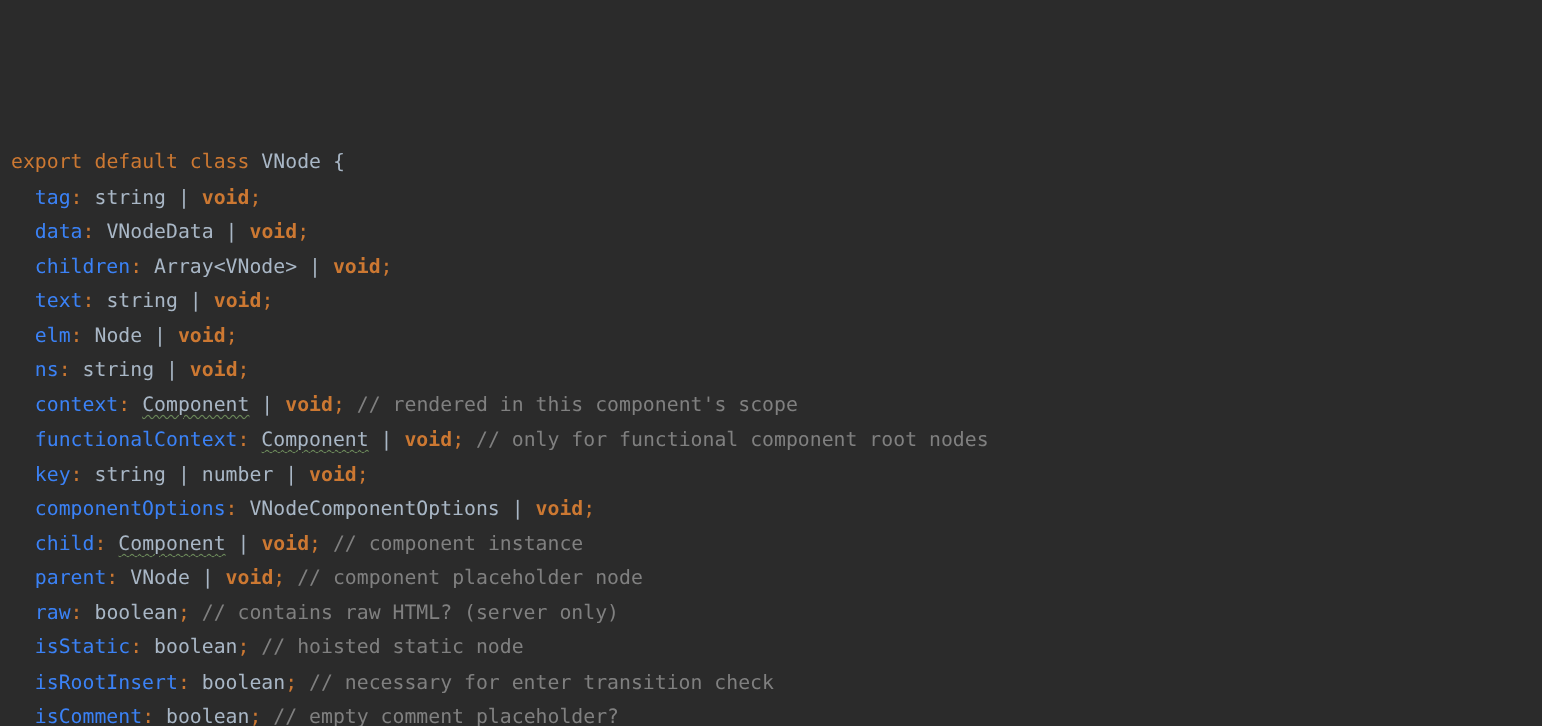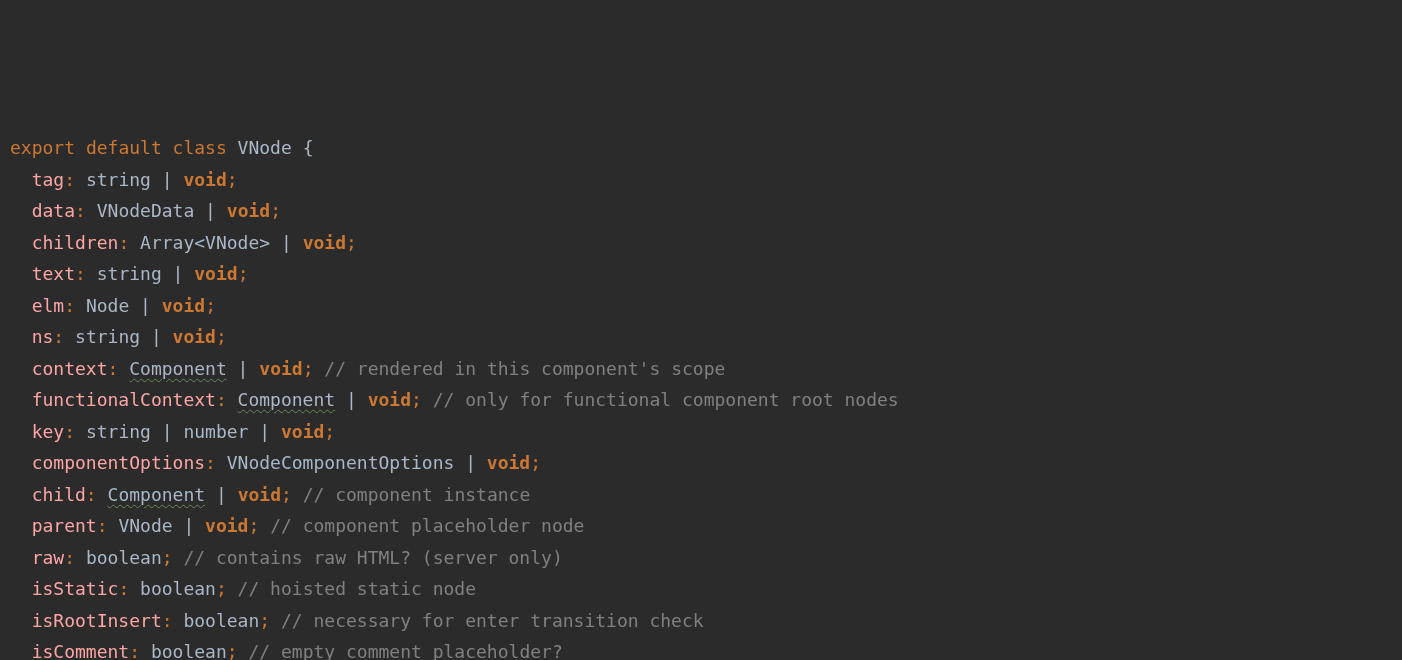--- a/index.html
+++ b/index.html
@@ -14,21 +14,21 @@
       line-height: 1.75;
       color: #a9b7c6;
       padding: 6px 10px;
       white-space: pre;
       overflow-x: auto;
     }
     .kw-storage { color: #cc7832; font-weight: normal; }
     .kw-void { color: #cc7832; font-weight: bold; }
     .type-name { color: #a9b7c6; }
     .class-name { color: #a9b7c6; }
-    .prop { color: #fca5a5; }
+    .prop { color: #3b82f6; }
     .punct { color: #cc7832; }
     .pipe { color: #a9b7c6; }
     .comment { color: #808080; }
     .squiggle {
       text-decoration-line: underline;
       text-decoration-style: wavy;
       text-decoration-color: #6a8759;
       text-decoration-thickness: 1px;
       text-underline-offset: 3px;
     }

